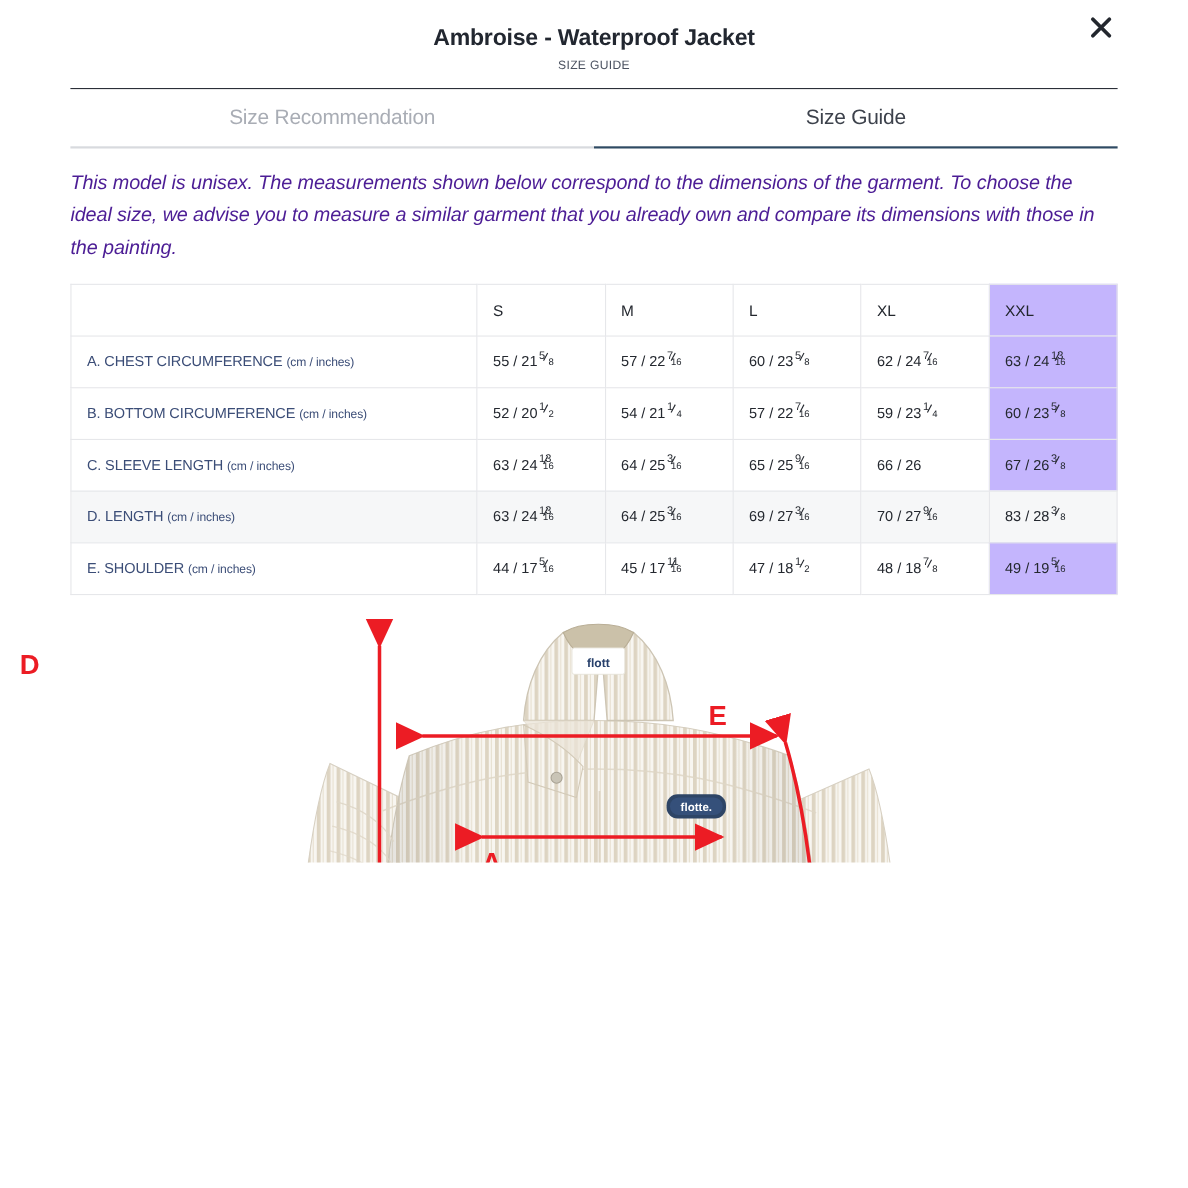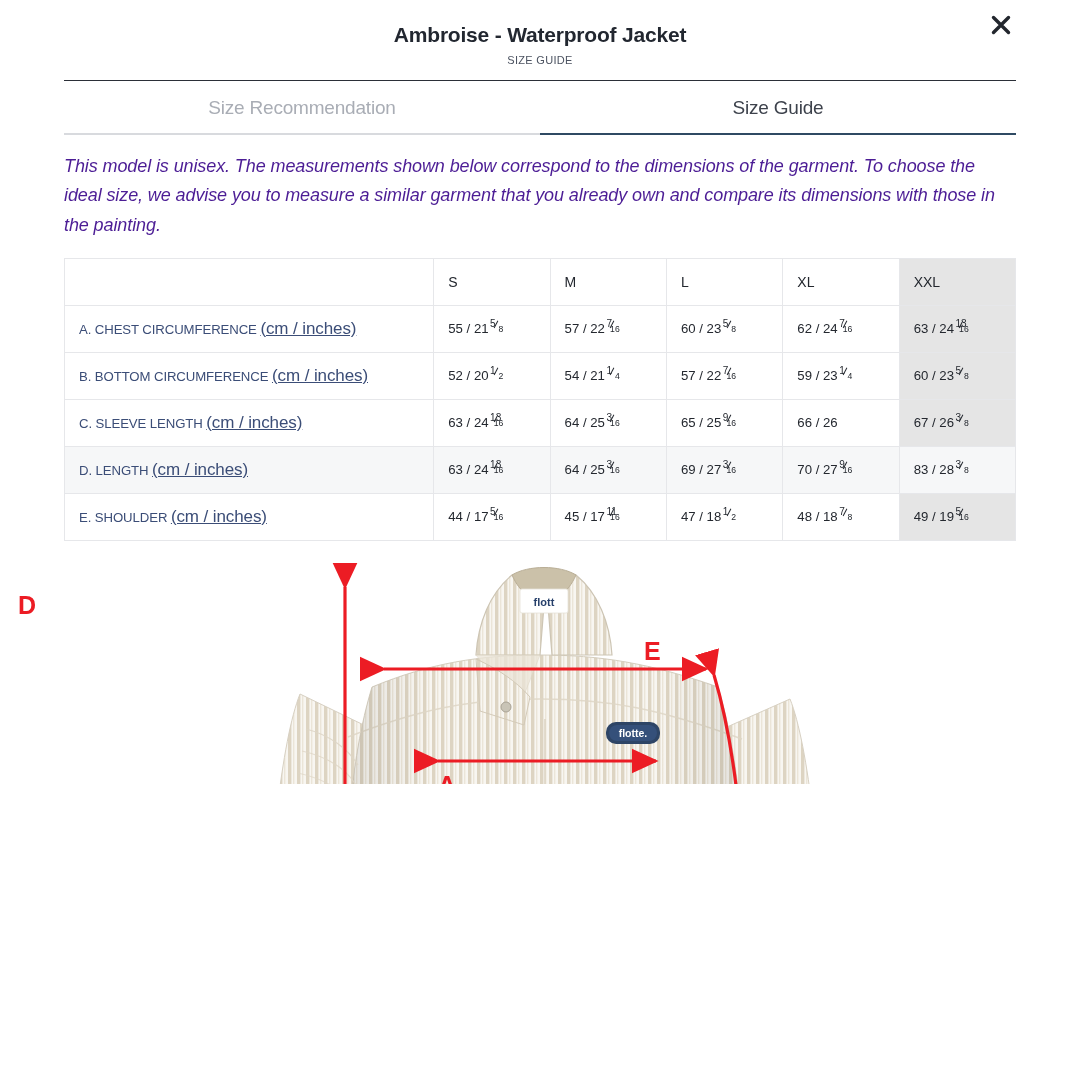--- a/index.html
+++ b/index.html
@@ -117,25 +117,24 @@
     padding: 0 14px;
     font-size: 13.2px;
     color: #24282f;
   }
   tbody td.rowlabel {
     color: #3b4d77;
     font-size: 13.2px;
     letter-spacing: -0.1px;
   }
   tbody td.rowlabel .unit {
-    font-size: 17px;
-    text-decoration: underline;
+    font-size: 11px;
   }
   tbody tr.highlight td { background: #f6f7f8; margin-top: 16px; }
-  .col-xxl { background: #e5e5e5; }
+  .col-xxl { background: #c4b5fd; }
 
   
   .frac {
     display: inline-block;
     position: relative;
     vertical-align: baseline;
     font-size: 0.82em;
     margin-left: 1.5px;
     line-height: 1;
     height: 1em;

